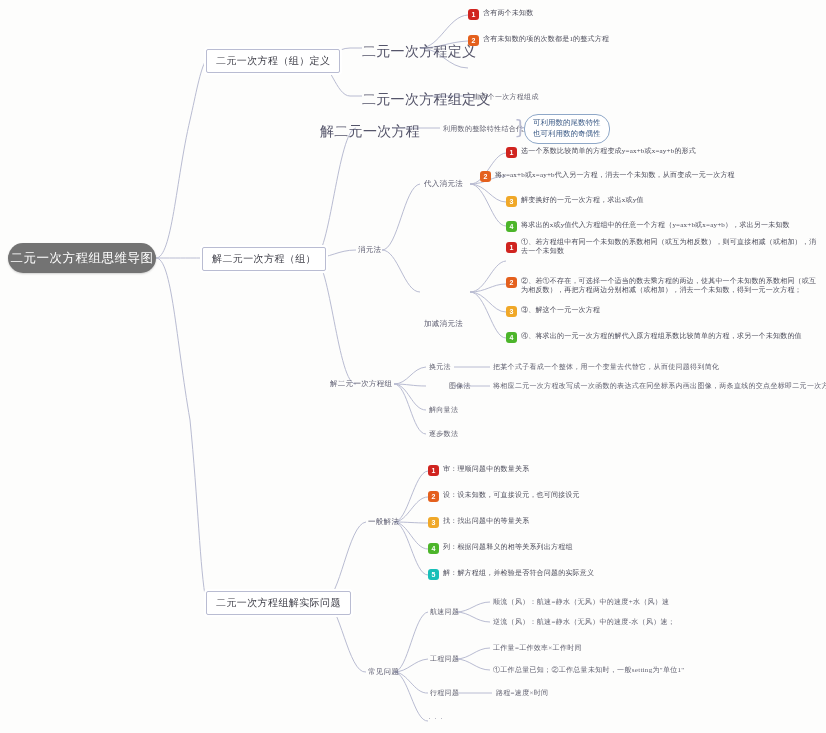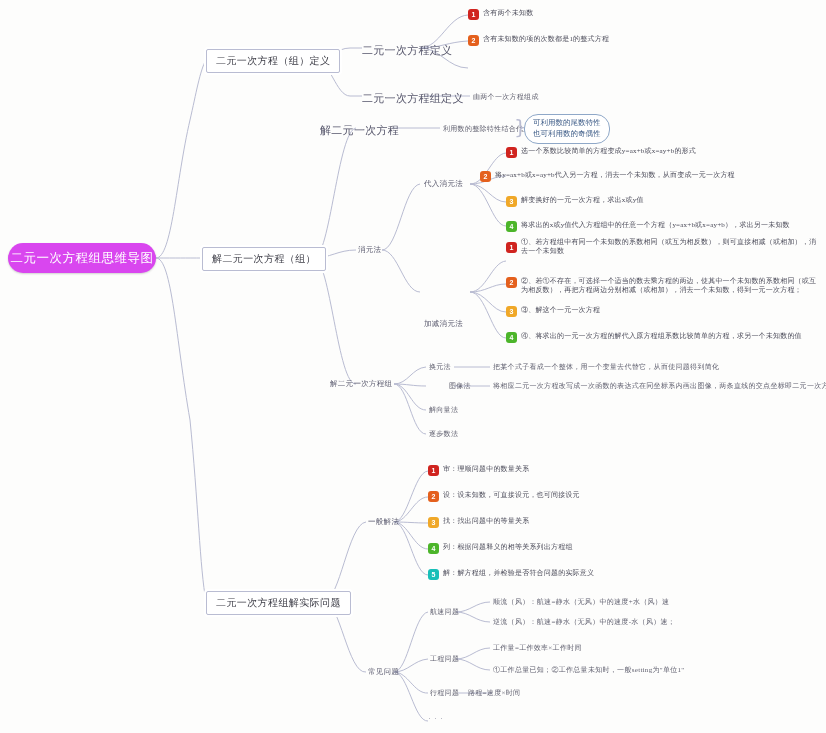--- a/index.html
+++ b/index.html
@@ -14,21 +14,21 @@
   #mindmap{position:absolute;left:0;top:0;width:826px;height:733px;}
   svg.links{position:absolute;left:0;top:0;width:826px;height:733px;pointer-events:none;}
   svg.links path{fill:none;stroke:#b9bcd2;stroke-width:1;}
 
   .node{position:absolute;white-space:nowrap;}
 
   
   .root{
     left:8px;top:243px;
     width:148px;height:30px;
-    background:#d946ef;
+    background:#737373;
     border-radius:15px;
     color:#ffffff;
     font-size:12.5px;
     display:flex;align-items:center;justify-content:center;
     letter-spacing:.5px;
     box-shadow:0 1px 2px rgba(0,0,0,.18);
   }
 
   
   .branch{
@@ -37,21 +37,21 @@
     border-radius:2px;
     font-size:10px;
     color:#3c3c46;
     padding:4px 9px;
     letter-spacing:.4px;
     box-shadow:0 0 0 2px #ffffff;
   }
 
   
   .lbl{
-    font-size:11px;
+    font-size:14px;
     color:#55556a;
     letter-spacing:.3px;
   }
   .lbl.l3{font-size:7.5px;color:#5a5a6e;}
   .lbl.l4{font-size:7px;color:#60606f;}
 
   
   .num-row{display:flex;align-items:flex-start;gap:4px;}
   .badge{
     flex:0 0 auto;
@@ -252,17 +252,17 @@
 
   <div class="node lbl l4" style="left:430px;top:607px;">航速问题</div>
   <div class="node lbl l4" style="left:493px;top:597px;">顺流（风）：航速=静水（无风）中的速度+水（风）速</div>
   <div class="node lbl l4" style="left:493px;top:617px;">逆流（风）：航速=静水（无风）中的速度-水（风）速；</div>
 
   <div class="node lbl l4" style="left:430px;top:654px;">工程问题</div>
   <div class="node lbl l4" style="left:493px;top:643px;">工作量=工作效率×工作时间</div>
   <div class="node lbl l4" style="left:493px;top:665px;">①工作总量已知；②工作总量未知时，一般setting为"单位1"</div>
 
   <div class="node lbl l4" style="left:430px;top:688px;">行程问题</div>
-  <div class="node lbl l4" style="left:468px;top:688px;">路程=速度×时间</div>
+  <div class="node lbl l4" style="left:496px;top:688px;">路程=速度×时间</div>
 
   <div class="node dots" style="left:428px;top:713px;">···</div>
 
 </div>
 
 </body></html>

